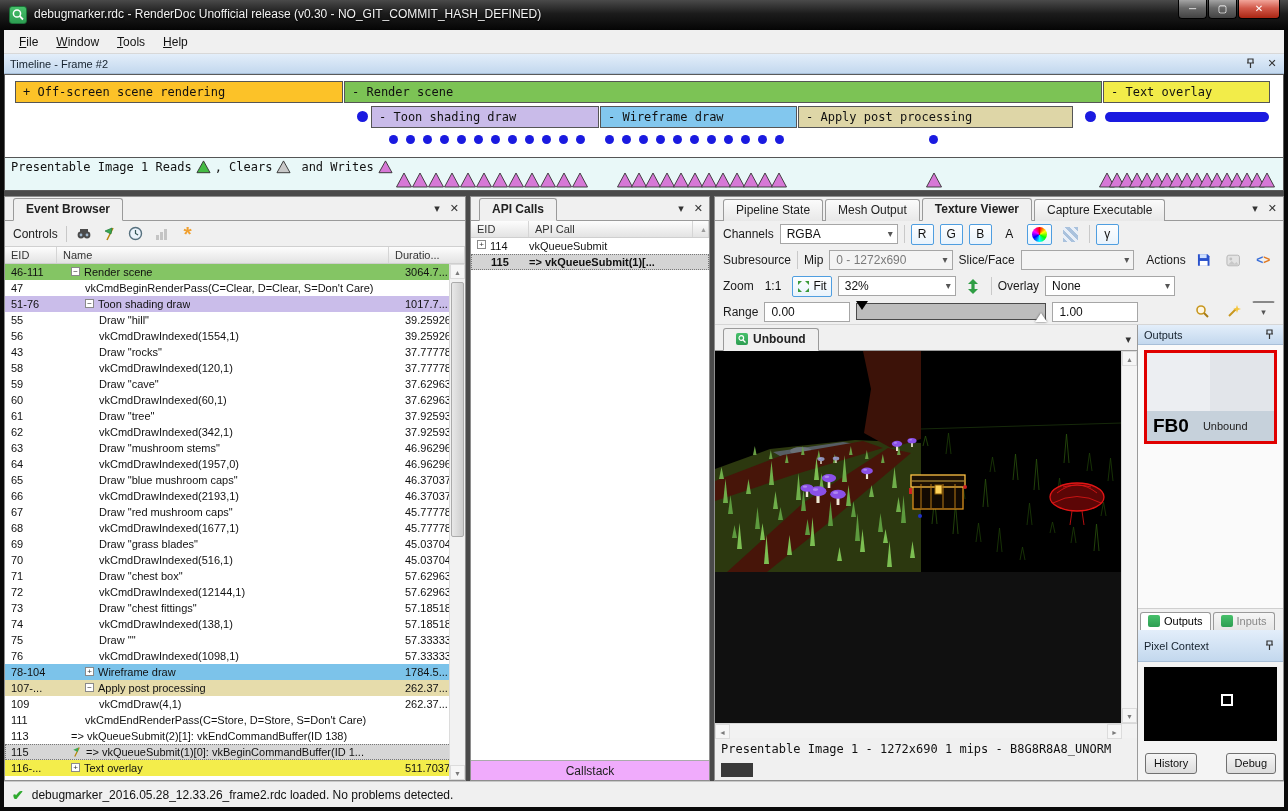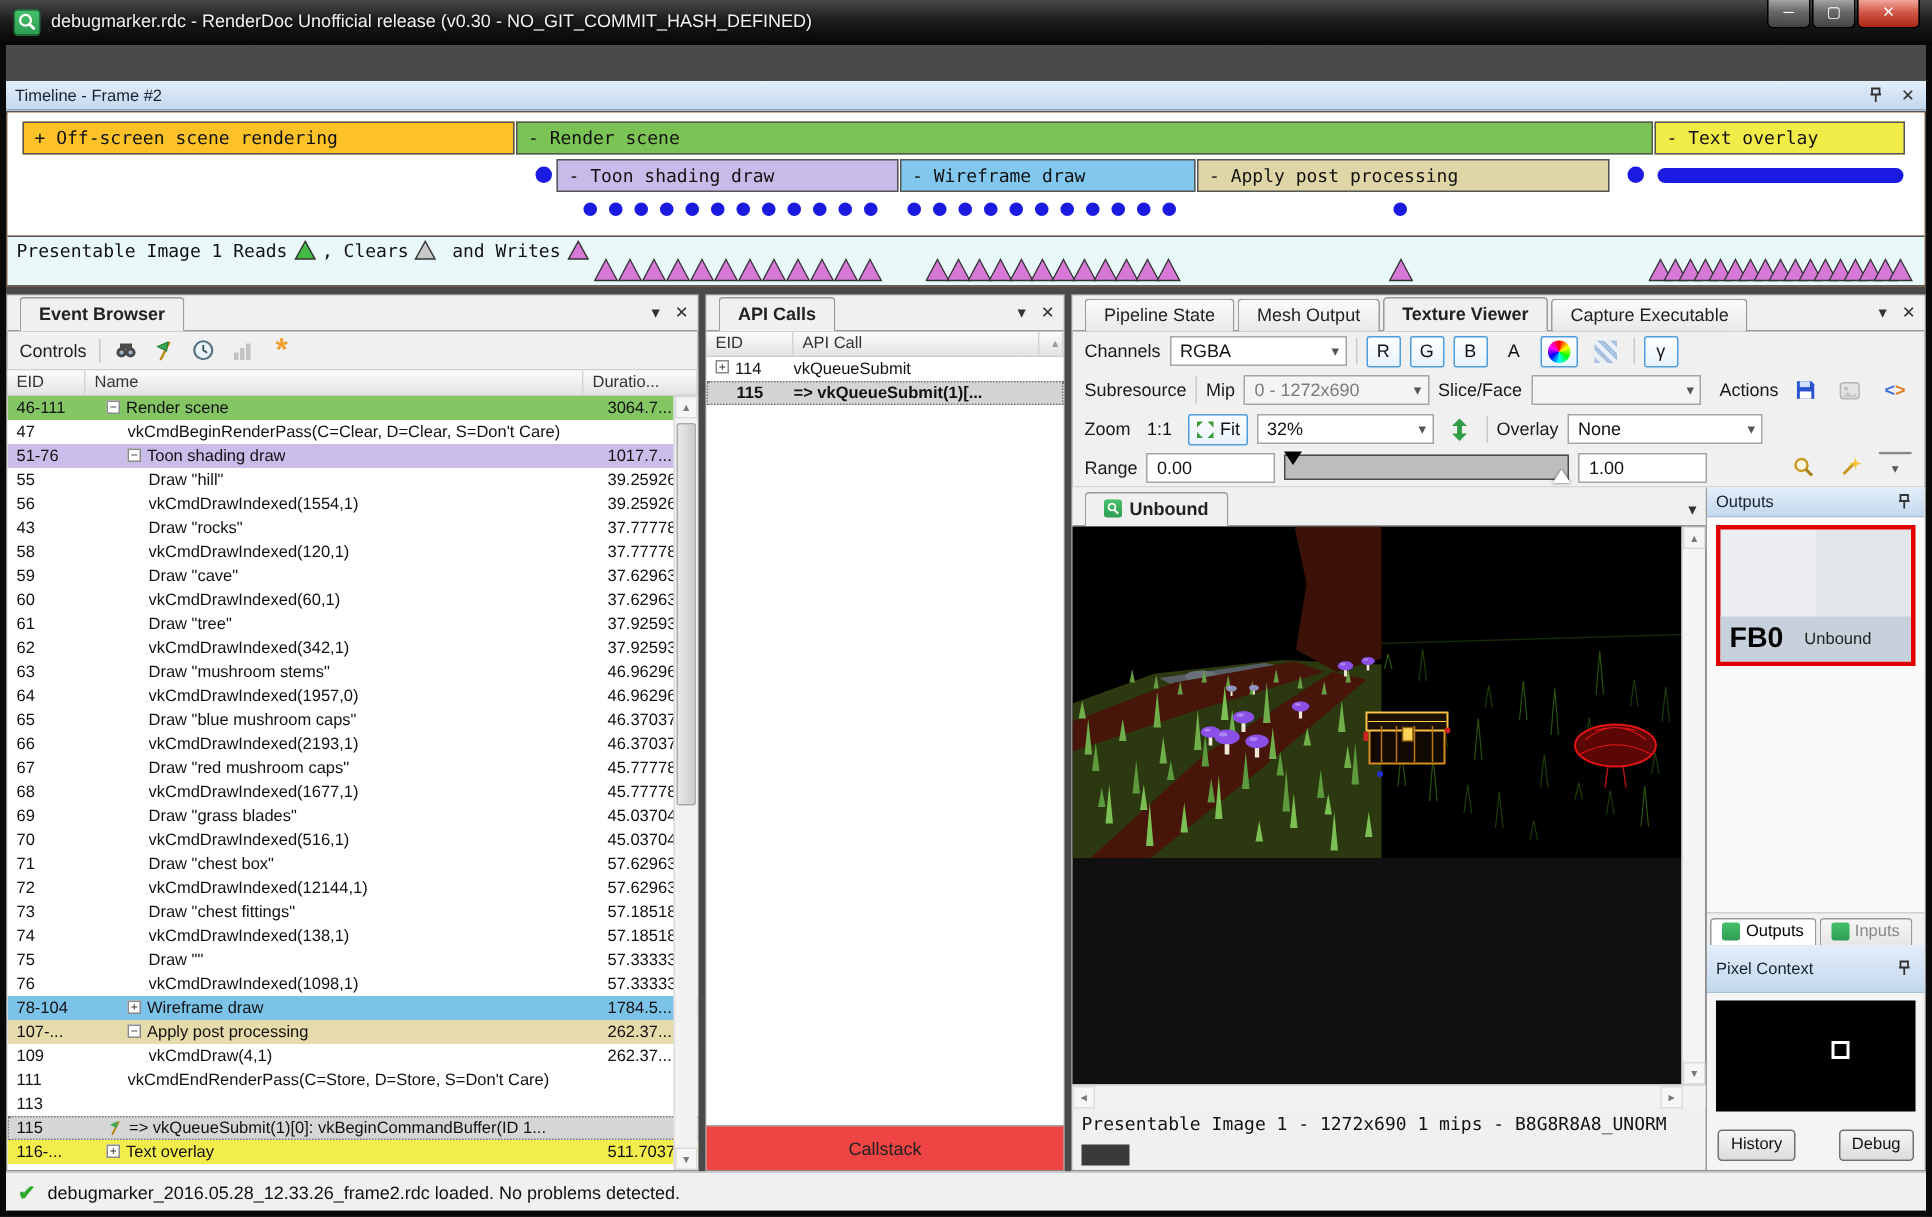--- a/index.html
+++ b/index.html
@@ -21,21 +21,21 @@
   .menubar { position:absolute; left:0; top:0; width:1280px; height:24px; background:#f0f0f0;
     border-bottom:1px solid #d8d8d8; display:flex; align-items:center; padding-left:6px; }
   .mitem { font-size:12px; color:#111; padding:3px 9px; }
 
   .panel-hdr { background:linear-gradient(#e3eefa,#c3d8ee); border-bottom:1px solid #a8bfd8;
     font-size:11px; color:#16222e; display:flex; align-items:center; padding:0 6px; }
   .hdr-sp { flex:1; }
   .hico { color:#333; font-size:11px; margin-left:8px; width:12px; text-align:center; }
 
   .tl-hdr { position:absolute; left:0; top:24px; width:1280px; height:20px; }
-  .tl-body { position:absolute; left:0; top:44px; width:1280px; height:117px; background:#f97316;
+  .tl-body { position:absolute; left:0; top:44px; width:1280px; height:117px; background:#c4b5fd;
     border:1px solid #5a5a5a; }
   #tl-bars { position:absolute; left:0; top:0; width:1278px; height:82px; background:#fff; }
   .tlbar { position:absolute; height:22px; border:1px solid #555; font-family:"DejaVu Sans Mono",monospace;
     font-size:12px; color:#111; padding:3px 0 0 7px; white-space:nowrap; overflow:hidden; }
   .tldot { position:absolute; border-radius:50%; }
   .tlpill { position:absolute; border-radius:5px; }
   #pres-strip { position:absolute; left:0; top:82px; width:1278px; height:33px; background:#e9f8f8;
     border-top:1px solid #555; }
   .pres-text { position:absolute; left:6px; top:2px; font-family:"DejaVu Sans Mono",monospace;
     font-size:12px; color:#111; display:flex; align-items:center; gap:4px; }
@@ -85,21 +85,21 @@
   .sarrow { position:absolute; left:0; width:15px; height:15px; font-size:7px; color:#7a7a7a;
     text-align:center; line-height:15px; background:#f6f6f6; border:1px solid #dcdcdc; }
   .sthumb { position:absolute; left:1px; width:13px; background:linear-gradient(90deg,#e8e8e8,#cdcdcd);
     border:1px solid #ababab; border-radius:2px; }
 
   .alist { flex:1; position:relative; background:#fff; }
   .arow { height:16px; display:flex; font-size:11px; align-items:center; color:#111; }
   .arow .aeid { width:58px; display:flex; align-items:center; padding-left:6px; }
   .arow .acall { flex:1; white-space:nowrap; overflow:hidden; }
   .arow.sel { background:#d4d4d4; font-weight:bold; outline:1px dotted #777; outline-offset:-1px; }
-  .callstack { height:30px; border-top:1px solid #aaa; background:#ef4444; font-size:12px; color:#222;
+  .callstack { height:20px; border-top:1px solid #aaa; background:#f0abfc; font-size:12px; color:#222;
     display:flex; align-items:center; justify-content:center; }
 
   .texbar { height:26px; display:flex; align-items:center; gap:6px; padding:0 8px; font-size:12px; color:#1a1a1a; }
   .combo { background:#fff; border:1px solid #a6a6a6; height:20px; display:flex; align-items:center;
     padding-left:6px; font-size:12px; color:#111; position:relative; }
   .combo .car { position:absolute; right:4px; top:3px; color:#555; font-size:10px; }
   .combo.dis { background:#f4f4f4; color:#7a7a7a; }
   .tbtn { height:21px; min-width:23px; display:flex; align-items:center; justify-content:center;
     font-size:12px; color:#111; border:1px solid transparent; border-radius:2px; padding:0 4px; }
   .tbtn.on { border:1px solid #4f9ee0; background:linear-gradient(#fdfeff,#e9f3fc); }
@@ -166,20 +166,26 @@
   </div>
   <div class="title-text">debugmarker.rdc - RenderDoc Unofficial release (v0.30 - NO_GIT_COMMIT_HASH_DEFINED)</div>
   <div class="winbtns">
     <div class="wbtn min">─</div>
     <div class="wbtn max">▢</div>
     <div class="wbtn close">✕</div>
   </div>
 </div>
 
 <div class="content">
+  <div class="menubar" id="menubar">
+      <span class="mitem"><u>F</u>ile</span>
+      <span class="mitem"><u>W</u>indow</span>
+      <span class="mitem"><u>T</u>ools</span>
+      <span class="mitem"><u>H</u>elp</span>
+    </div>
 
   <div class="tl-hdr panel-hdr">
     <span>Timeline - Frame #2</span>
     <span class="hdr-sp"></span>
     <span class="hico">
         <svg width="9" height="11" viewBox="0 0 9 11">
           <path d="M2 1h5v4h-5z M4.5 5v5 M1 5h7" stroke="#333" fill="none" stroke-width="1.2"></path>
         </svg>
       </span>
     <span class="hico">✕</span>
@@ -621,20 +627,24 @@
               <span class="eid">111</span>
               <div class="ename">
                 <i class="g dot"></i>
                 <i class="g green"></i>
                 <span class="etxt">vkCmdEndRenderPass(C=Store, D=Store, S=Don't Care)</span>
               </div>
               <span class="edur"></span>
             </div>
             <div class="erow">
               <span class="eid">113</span>
+              <div class="ename">
+                <i class="g dot"></i>
+                <span class="etxt">=&gt; vkQueueSubmit(2)[1]: vkEndCommandBuffer(ID 138)</span>
+              </div>
               <span class="edur"></span>
             </div>
             <div class="erow bg-sel">
               <span class="eid">115</span>
               <div class="ename">
                 <i class="g dot"></i>
                 <span style="margin-right: 3px; display: flex;">
                   <svg width="12" height="12" viewBox="0 0 16 16">
                     <line x1="11" y1="2" x2="5" y2="14" stroke="#b8860b" stroke-width="1.6"></line>
                     <polygon points="10,2 3,5 9,8" fill="#3aa853"></polygon>

